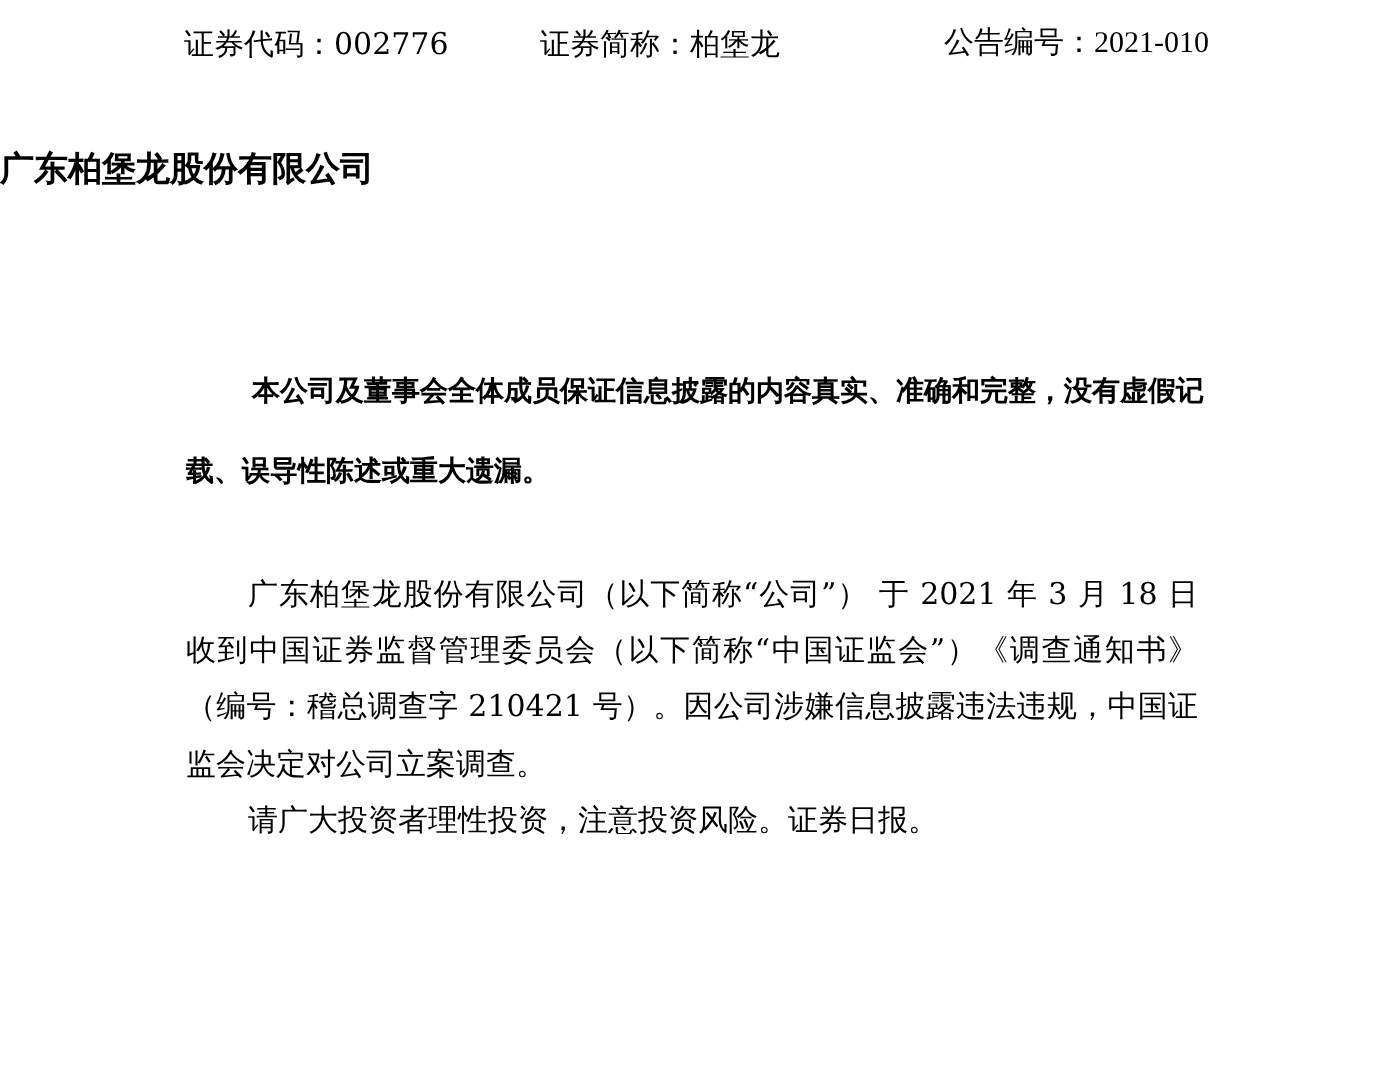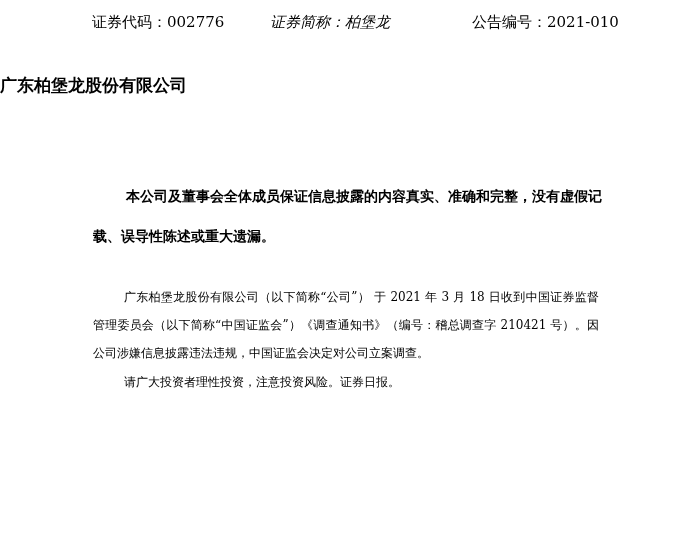--- a/index.html
+++ b/index.html
@@ -21,22 +21,22 @@
     width: 691px; height: 540px;
   }
   .hdr {
     position: absolute;
     top: 8px;
     font-size: 15px;
     line-height: 20px;
     white-space: nowrap;
   }
   .hdr-code { left: 92px; }
-  .hdr-name { left: 270px; font-style: italic; }
-  .hdr-no   { left: 472px; }
+  .hdr-name { left: 270px; }
+  .hdr-no   { left: 472px; font-family: Liberation Serif, serif; }
 
   .title {
     position: absolute;
     left: 0; width: 691px;
     text-align: left;
     font-family: "DejaVu Sans", "Liberation Sans", sans-serif;
     font-weight: bold;
     font-size: 17px;
     line-height: 22px;
     white-space: nowrap;
@@ -55,21 +55,21 @@
     line-height: 40px;
     text-indent: 33px;
     letter-spacing: 0px;
   }
 
   .body-text {
     position: absolute;
     left: 93px;
     width: 506px;
     top: 279px;
-    font-size: 12px;
+    font-size: 15px;
     line-height: 28.2px;
   }
   .body-text p {
     margin: 0;
     text-indent: 31px;
     text-align: justify;
   }
 </style>
 </head>
 <body>

